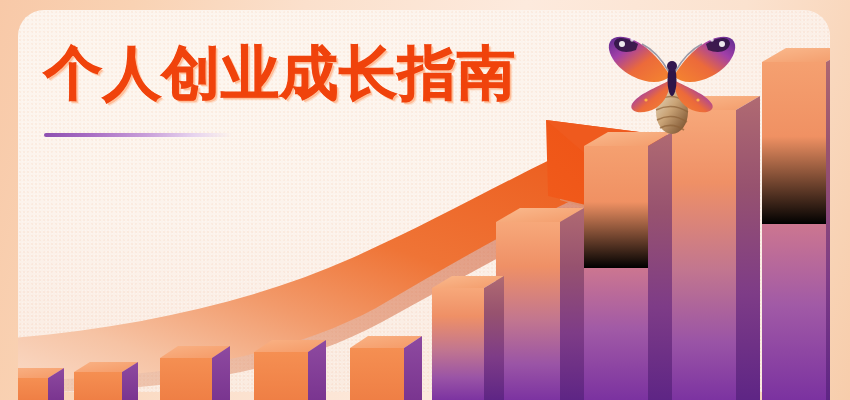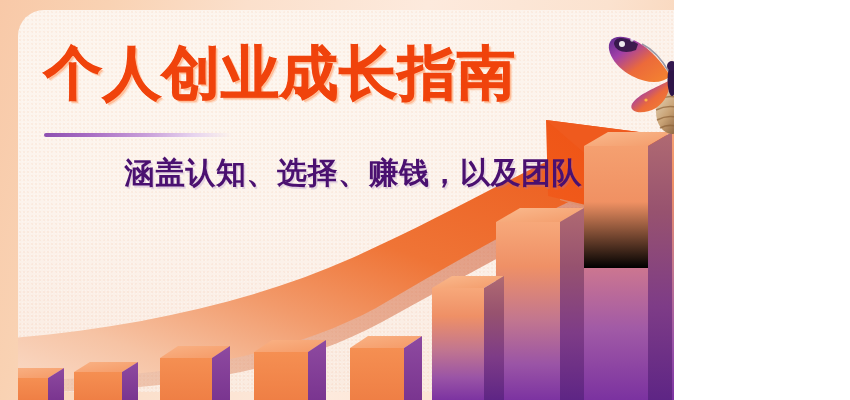--- a/index.html
+++ b/index.html
@@ -1,23 +1,22 @@
 <!DOCTYPE html>
 <html><head>
 <meta charset="utf-8">
 <style>
   html,body{margin:0;padding:0;}
   body{
     width:850px;height:400px;overflow:hidden;
     font-family:"Liberation Sans","DejaVu Sans",sans-serif;
   }
   #banner{
-    position:relative;width:674px;height:400px;overflow:hidden;
+    position:relative;width:850px;height:400px;overflow:hidden;
     background:linear-gradient(105deg,#f8c9a8 0%,#f9d2b3 14%,#fbe0cc 32%,#fdeadd 55%,#fbe2cf 78%,#f7cdab 100%);
-    text-align:right;
   }
   
   .card{
     position:absolute;left:18px;top:10px;width:812px;height:382px;
     border-radius:26px 26px 0 0;
     background:
       radial-gradient(120% 90% at 25% 18%, #fdf6ef 0%, #fcf3ec 42%, #fbeee5 72%, #faeade 100%);
     overflow:hidden;
   }
   .card::after{
@@ -253,16 +252,15 @@
       <ellipse cx="0" cy="2" rx="4.5" ry="16" fill="#2e1548"></ellipse>
       <circle cx="0" cy="-12" r="5" fill="#33184f"></circle>
     </g>
   </svg>
 
   <div class="title">个人创业成长指南</div>
 
   <div class="divider"></div>
 
   <div class="subtitle">
-    <div>涵盖认知、选择、赚钱，以及团队</div>
   </div>
 
 </div>
 
 </body></html>

